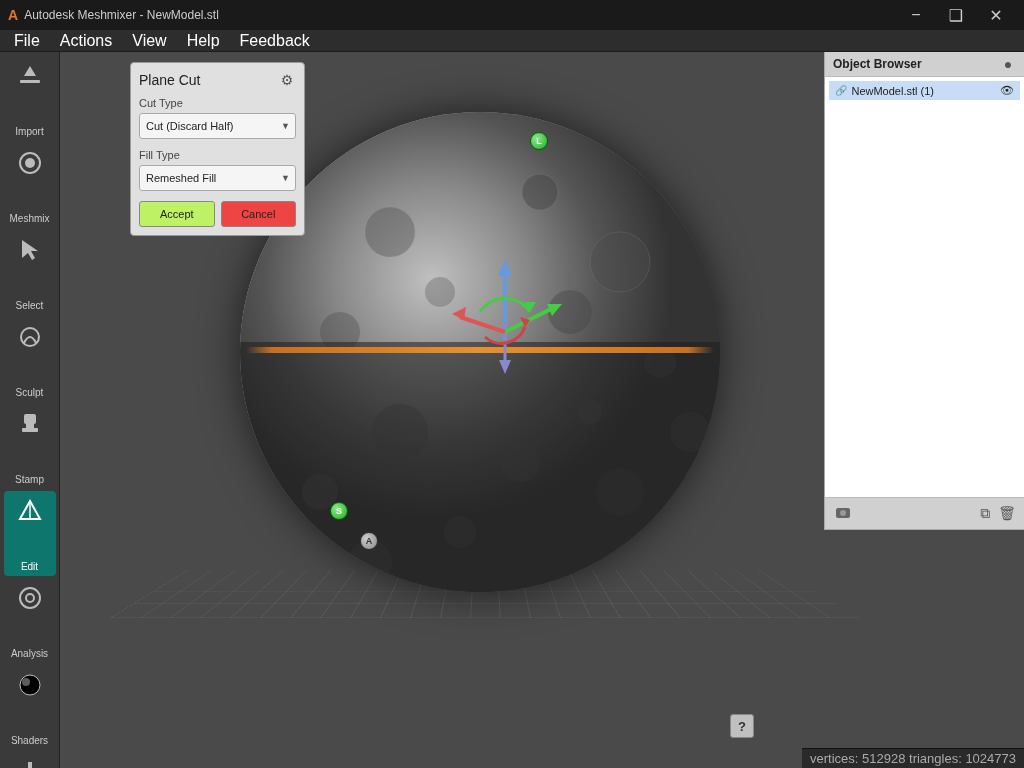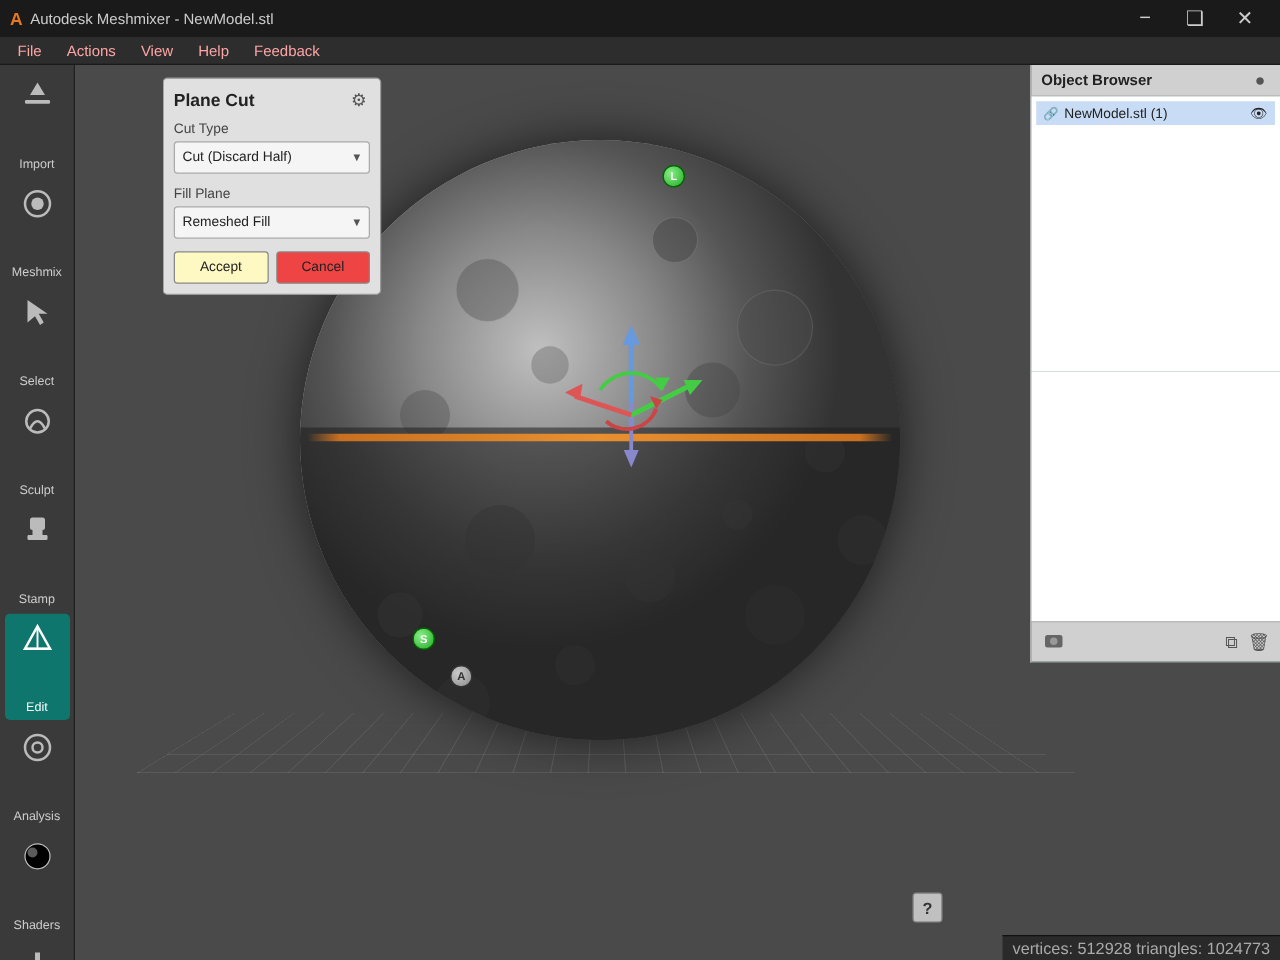--- a/index.html
+++ b/index.html
@@ -19,21 +19,21 @@
       align-items: center; justify-content: center;
     }
 
     
     #menubar {
       width: 100%; height: 22px; background: #2d2d2d;
       display: flex; align-items: center; padding: 0 4px;
       border-bottom: 1px solid #1a1a1a;
     }
     .menu-item {
-      padding: 2px 10px; color: #fca5a5; cursor: pointer; font-size: 12px;
+      padding: 2px 10px; color: #ffffff; cursor: pointer; font-size: 16px;
     }
 
     
     #main { display: flex; width: 100%; height: calc(768px - 52px); }
 
     
     #sidebar {
       width: 60px; background: #3a3a3a; display: flex; flex-direction: column;
       align-items: center; padding: 4px 0; gap: 2px;
       border-right: 1px solid #222;
@@ -116,48 +116,48 @@
     
     #plane-cut-panel {
       position: absolute; top: 10px; left: 70px;
       width: 175px; background: #e0e0e0; border: 1px solid #999;
       border-radius: 4px; padding: 8px; z-index: 50; color: #222;
     }
     #panel-header {
       display: flex; justify-content: space-between; align-items: center;
       margin-bottom: 8px;
     }
-    #panel-title { font-size: 14px; font-weight: bold; color: #222; }
+    #panel-title { font-size: 14px; font-weight: normal; color: #222; }
     #panel-gear {
       width: 18px; height: 18px; cursor: pointer; color: #555;
       display: flex; align-items: center; justify-content: center; font-size: 14px;
     }
     .panel-label { font-size: 11px; color: #444; margin-bottom: 4px; }
     .panel-select-wrap { position: relative; margin-bottom: 10px; }
     .panel-select-wrap select {
       width: 100%; height: 26px; background: #f5f5f5; border: 1px solid #aaa;
       border-radius: 3px; padding: 2px 20px 2px 6px;
       font-size: 11px; color: #222; appearance: none; cursor: pointer;
     }
     .panel-select-wrap::after {
       content: '▼'; position: absolute; right: 6px; top: 50%;
       transform: translateY(-50%); font-size: 9px; color: #555; pointer-events: none;
     }
     #panel-buttons { display: flex; gap: 6px; }
     .panel-btn {
       flex: 1; height: 26px; border-radius: 3px; font-size: 11px;
       cursor: pointer; border: 1px solid #888;
     }
-    .btn-accept { background: #fef9c3; color: #222; }
+    .btn-accept { background: #bef264; color: #222; }
     .btn-cancel { background: #ef4444; color: #222; }
 
     
     #object-browser {
       position: absolute; right: 0; top: 0; width: 200px;
-      background: #14532d; border-left: 1px solid #aaa; border-bottom: 1px solid #aaa;
+      background: #fdba74; border-left: 1px solid #aaa; border-bottom: 1px solid #aaa;
       z-index: 40; color: #222;
     }
     #ob-header {
       display: flex; align-items: center; justify-content: space-between;
       background: #d0d0d0; padding: 4px 8px;
       border-bottom: 1px solid #bbb;
     }
     #ob-title { font-size: 12px; font-weight: bold; }
     #ob-close { cursor: pointer; font-size: 14px; color: #555; width: 16px; height: 16px; display: flex; align-items: center; justify-content: center; }
     #ob-list { padding: 4px; min-height: 220px; background: white; }
@@ -405,21 +405,21 @@
         <span id="panel-gear">⚙</span>
       </div>
       <div class="panel-label">Cut Type</div>
       <div class="panel-select-wrap">
         <select>
           <option>Cut (Discard Half)</option>
           <option>Cut (Keep Both)</option>
           <option>Slice (Keep Both)</option>
         </select>
       </div>
-      <div class="panel-label">Fill Plane</div>
+      <div class="panel-label">Fill Type</div>
       <div class="panel-select-wrap">
         <select>
           <option>Remeshed Fill</option>
           <option>Flat Fill</option>
           <option>No Fill</option>
         </select>
       </div>
       <div id="panel-buttons">
         <button class="panel-btn btn-accept">Accept</button>
         <button class="panel-btn btn-cancel">Cancel</button>

